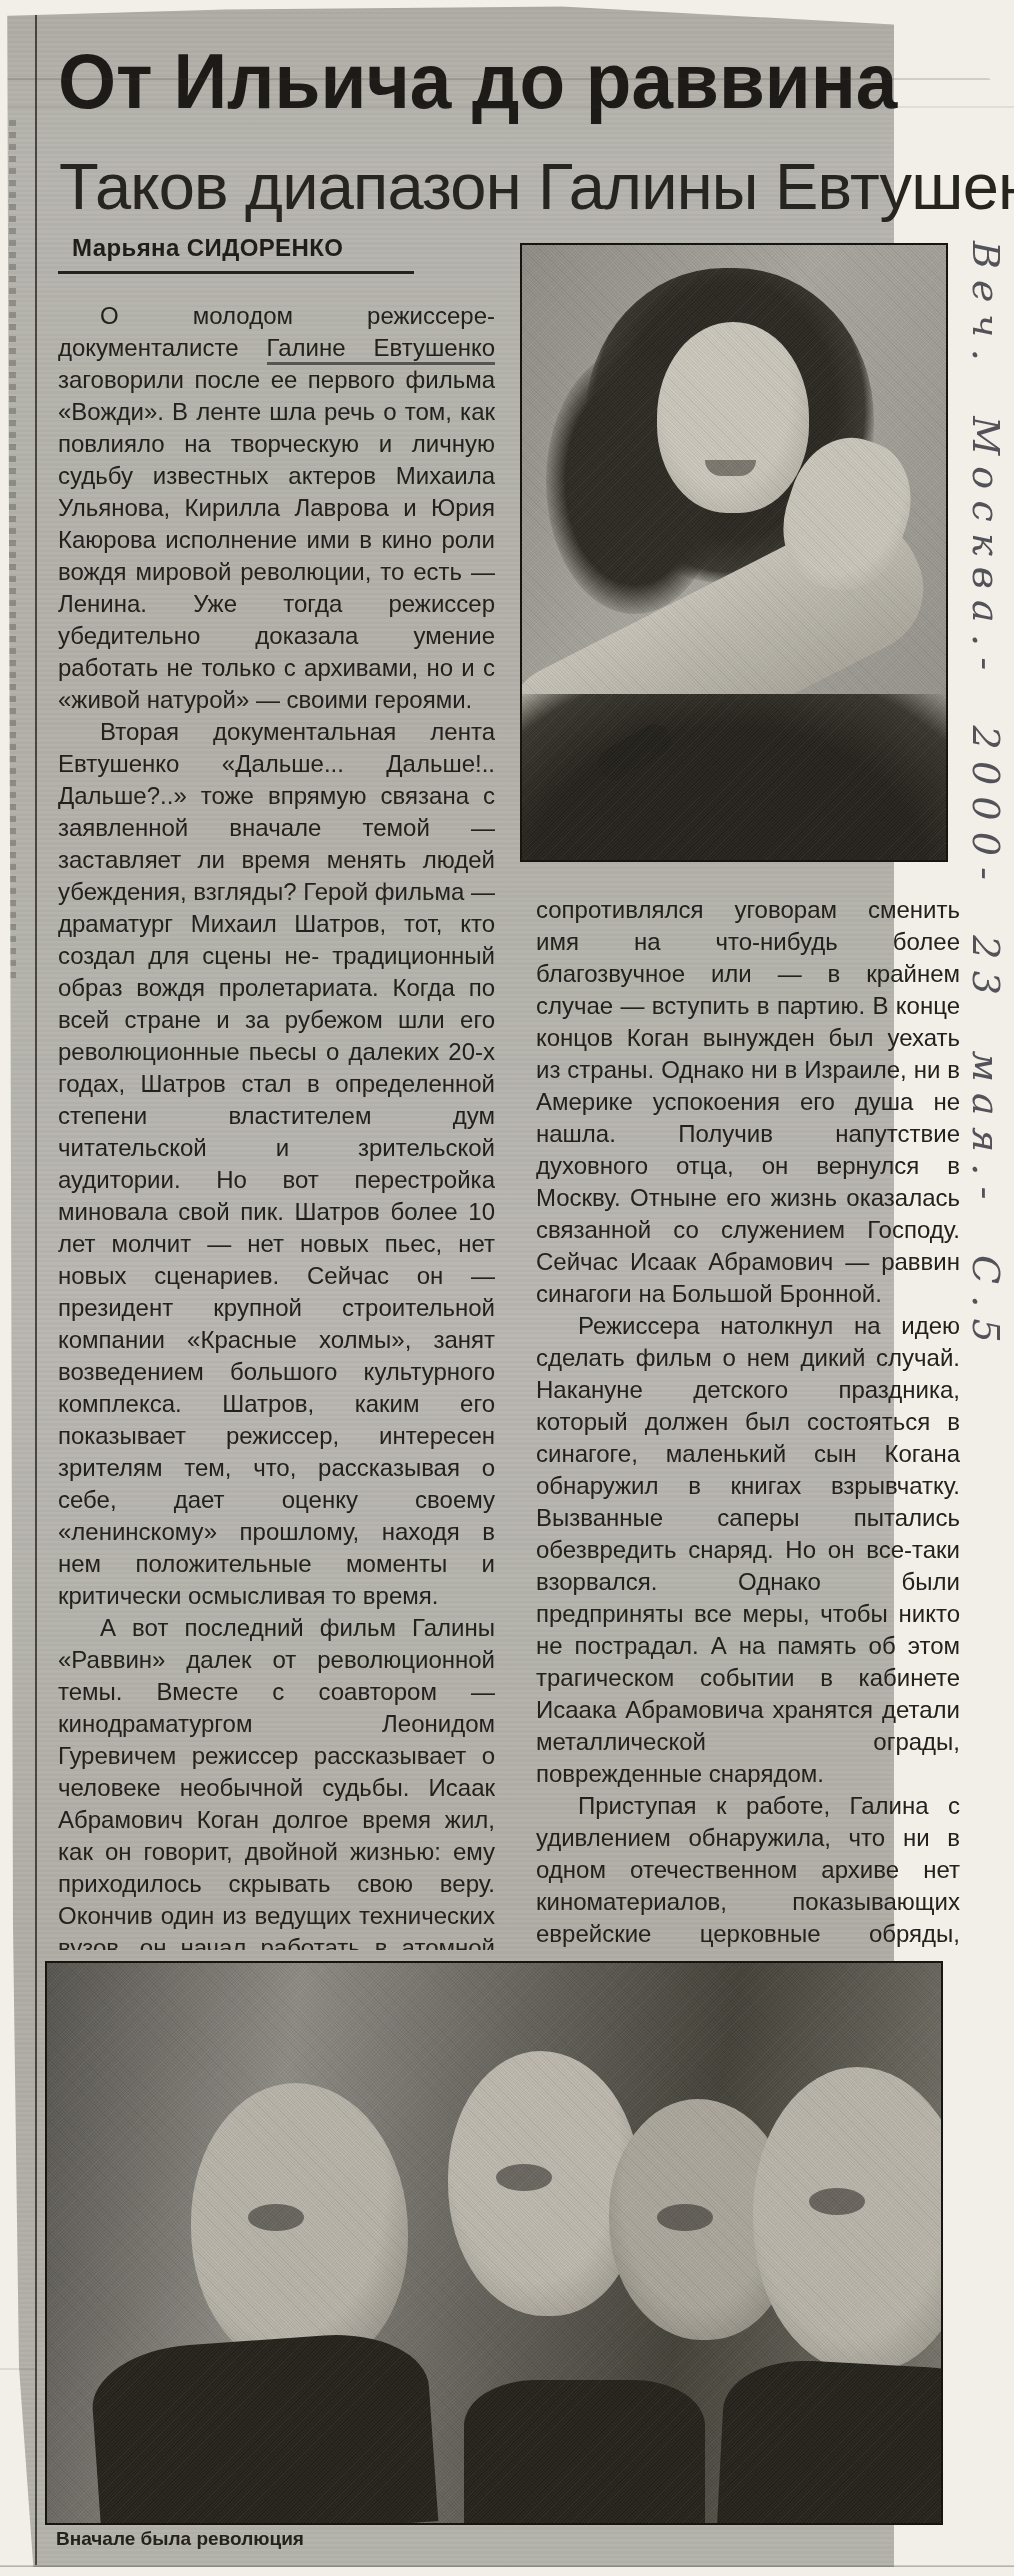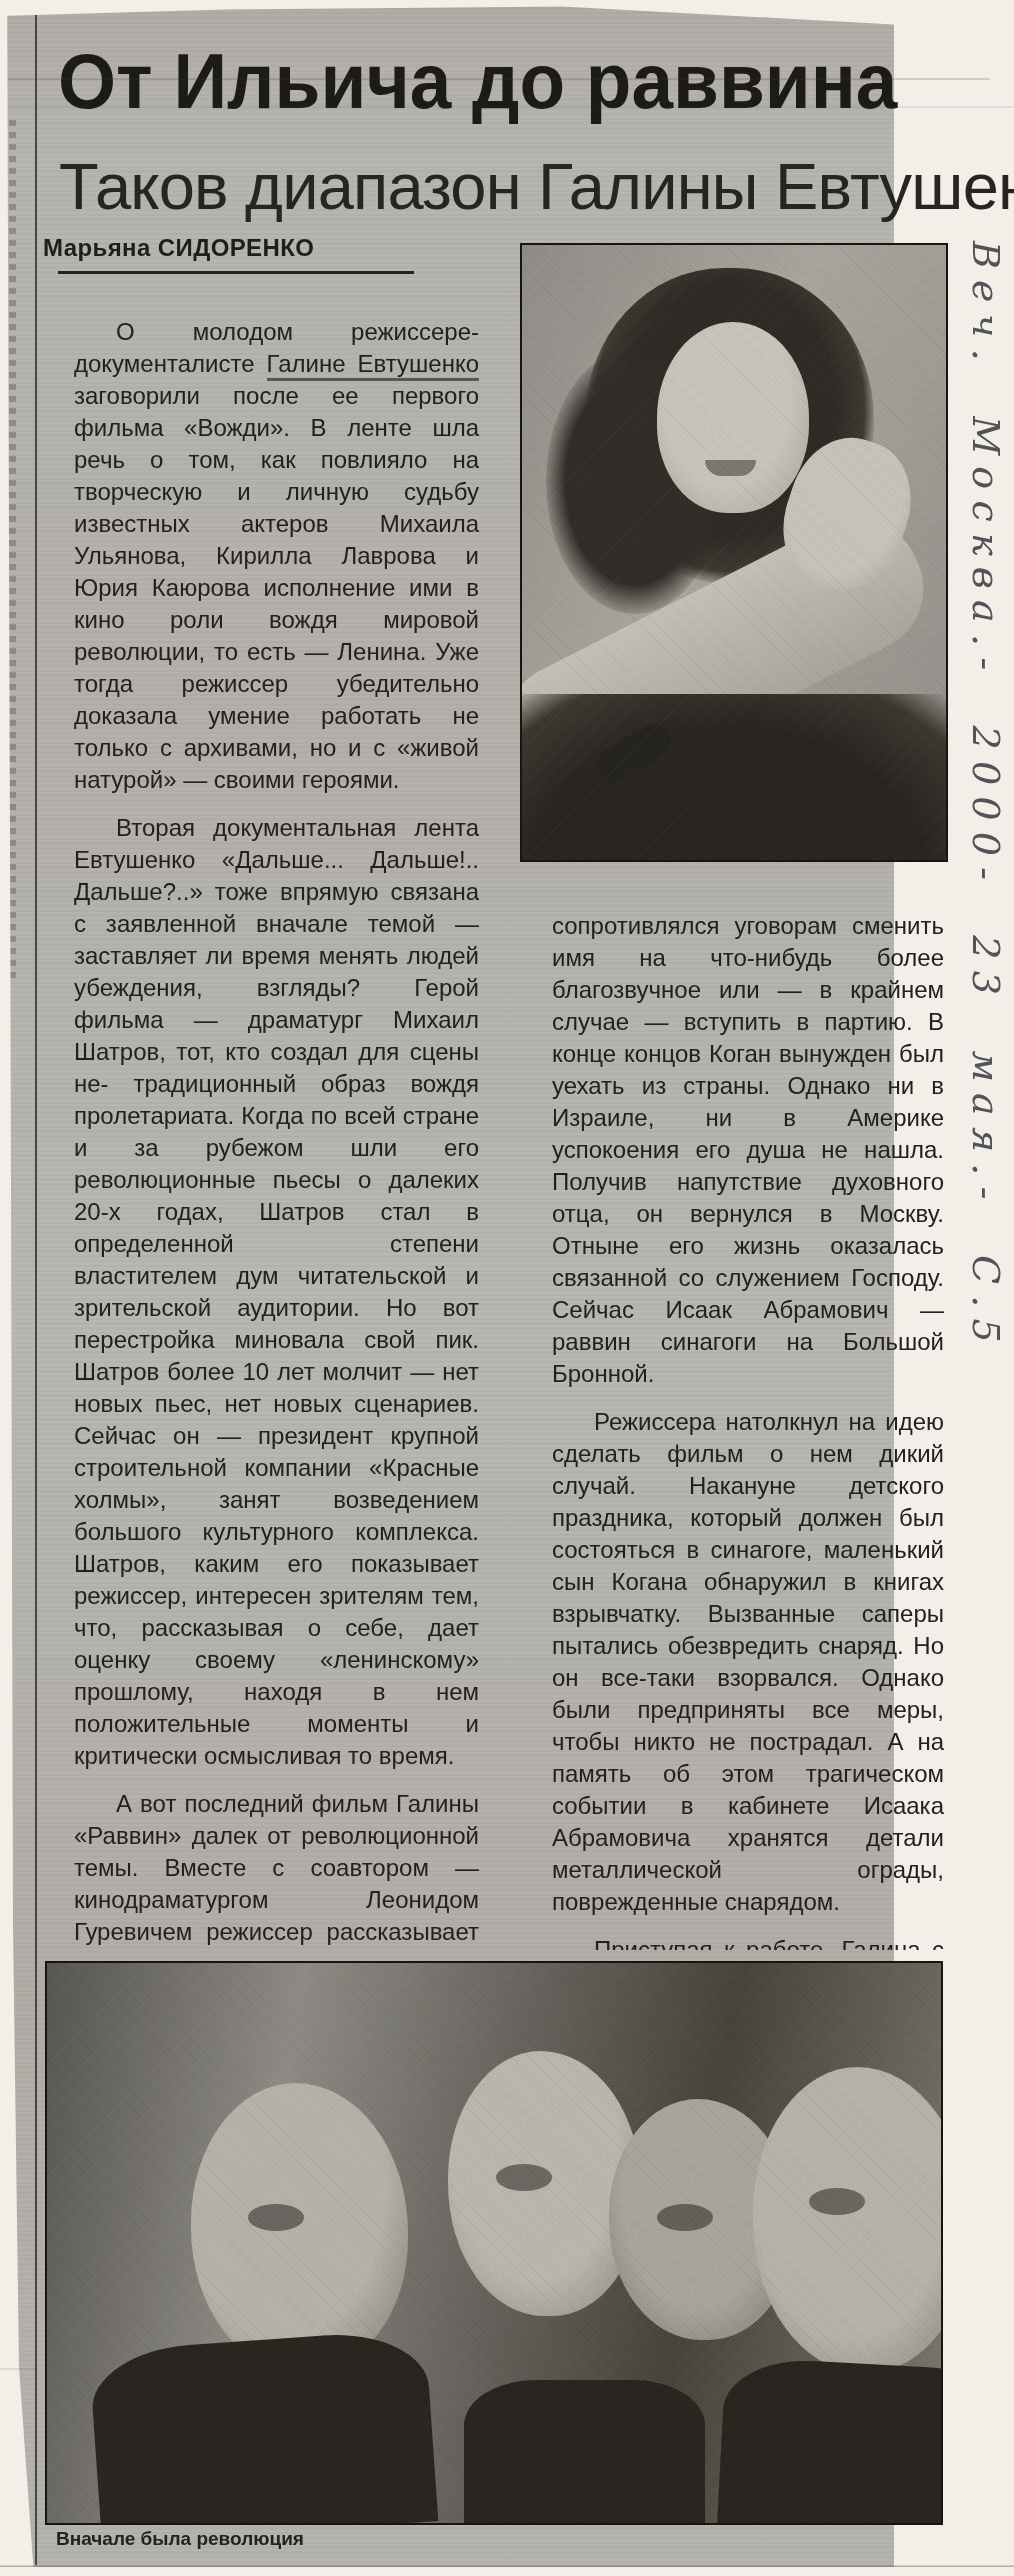--- a/index.html
+++ b/index.html
@@ -39,31 +39,31 @@
   .title{
     position:absolute;left:58px;top:37px;width:931px;
     font-size:77px;font-weight:bold;letter-spacing:0;
     color:#1d1b18;transform:scaleX(.97);transform-origin:0 0;white-space:nowrap;
   }
   .subtitle{
     position:absolute;left:59px;top:149px;width:915px;
     font-size:65px;font-weight:normal;color:#27251f;white-space:nowrap;letter-spacing:-0.8px;
   }
   .byline{
-    position:absolute;left:43px;top:234px;
+    position:absolute;left:72px;top:234px;
     font-size:24px;font-weight:bold;color:#201e1a;letter-spacing:0.4px;
   }
   .byline-rule{position:absolute;left:58px;top:271px;width:356px;height:3.2px;background:#25231e;}
   
   .bodycol{
     position:absolute;width:437px;
     font-size:24px;line-height:32px;color:#23211d;
     text-align:justify;text-justify:inter-word;
   }
-  .bodycol p{margin:16px;text-indent:42px;}
+  .bodycol p{margin:0;text-indent:42px;}
   .bodycol p.cont{text-indent:0;}
   .col1{left:58px;top:300px;height:1650px;overflow:hidden;}
   .col2{left:536px;top:894px;width:424px;height:1056px;overflow:hidden;}
   .uline{border-bottom:3.2px solid rgba(32,30,26,.62);padding-bottom:0.8px;}
   
   .photo{position:absolute;border:2.4px solid #17150f;overflow:hidden;
     background:linear-gradient(115deg,#8f8d86 0%,#a9a69e 42%,#93908a 100%);}
   .photo:after{ 
     content:"";position:absolute;left:0;top:0;right:0;bottom:0;
     background:

